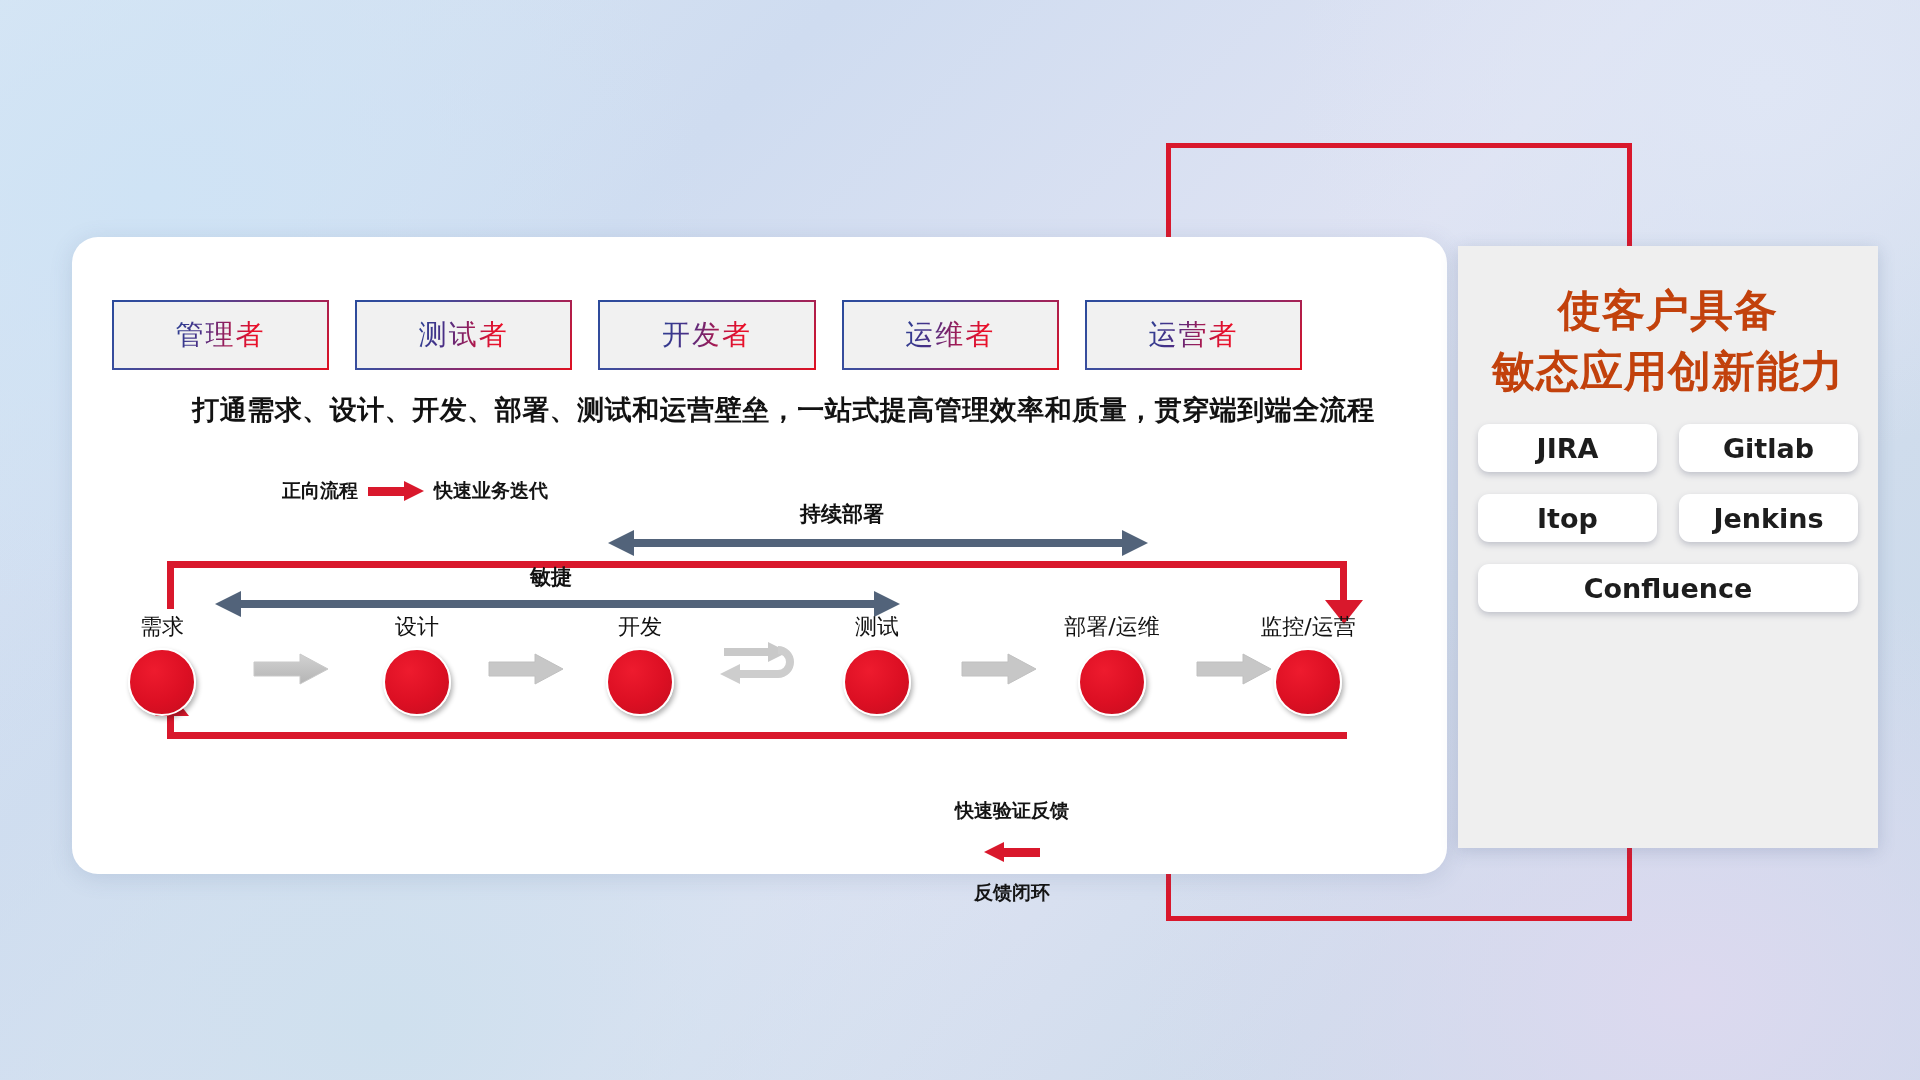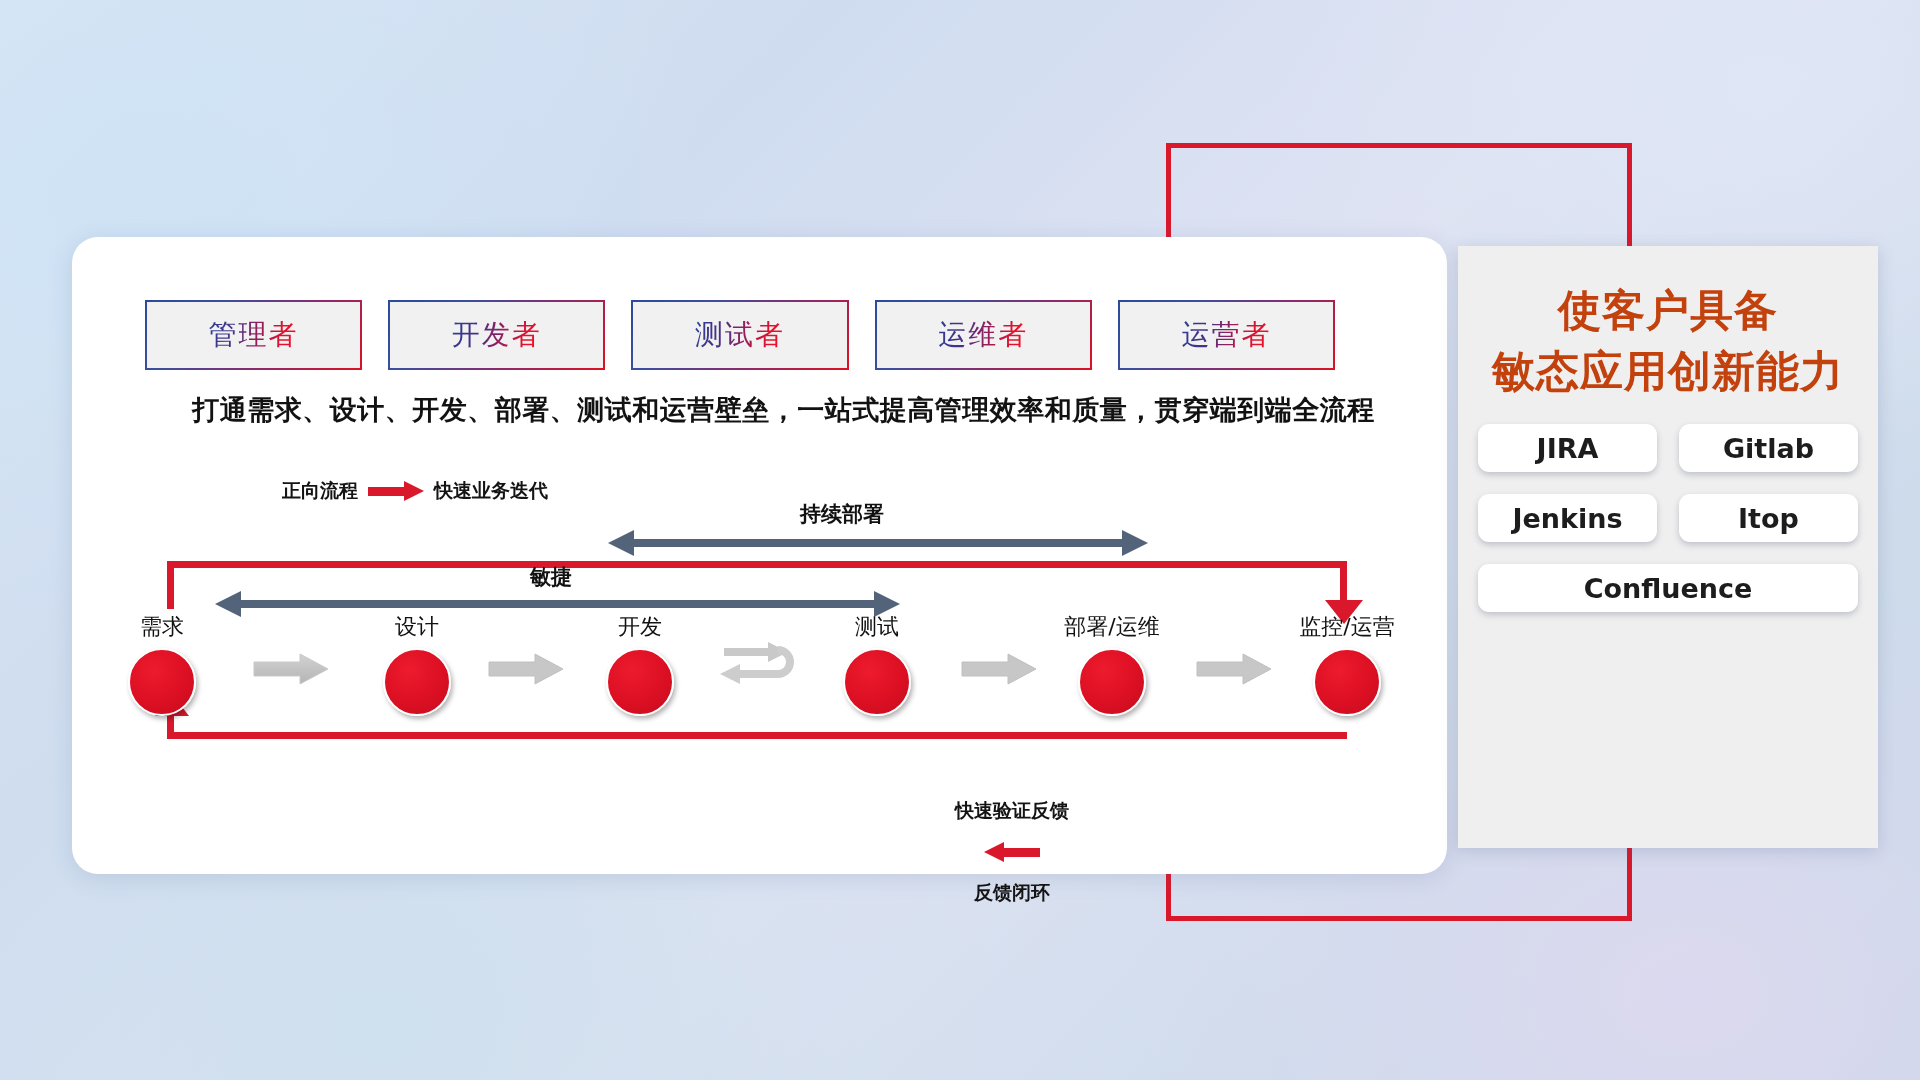--- a/index.html
+++ b/index.html
@@ -60,21 +60,20 @@
     box-shadow: 0 4px 22px rgba(80,100,140,0.17);
   }
 
   
   #role-row {
     position: absolute;
     left: 112px; top: 300px;
     width: 1190px; height: 70px;
     display: flex;
     gap: 26px;
-    margin-left: 33px;
   }
   .role-box {
     flex: 1 1 0;
     position: relative;
     background: #f1f1f1;
     display: flex;
     align-items: center;
     justify-content: center;
     box-sizing: border-box;
   }
@@ -296,24 +295,24 @@
   <div class="bracket" id="bracket-bottom-line"></div>
   <div class="bracket" id="bracket-left-down"></div>
 
   <div id="main-card"></div>
 
   <div id="role-row">
     <div class="role-box">
       <span class="role-label">管理者</span>
     </div>
     <div class="role-box">
+      <span class="role-label">测试者</span>
+    </div>
+    <div class="role-box">
       <span class="role-label">开发者</span>
-    </div>
-    <div class="role-box">
-      <span class="role-label">测试者</span>
     </div>
     <div class="role-box">
       <span class="role-label">运维者</span>
     </div>
     <div class="role-box">
       <span class="role-label">运营者</span>
     </div>
   </div>
 
   <div id="tagline">打通需求、设计、开发、部署、测试和运营壁垒，一站式提高管理效率和质量，贯穿端到端全流程</div>
@@ -403,39 +402,39 @@
       <div class="node-label">部署/运维</div>
       <div class="node-circle"></div>
     </div>
 
     <div class="gray-arrow" style="left:1083px;">
       <svg width="78" height="34" viewBox="0 0 78 34">
         <path d="M2,10 L48,10 L48,2 L76,17 L48,32 L48,24 L2,24 Z" fill="#c7c7c7" stroke="#c0c0c0" stroke-width="1"></path>
       </svg>
     </div>
 
-    <div class="node" style="left:1185px;top:0px;text-align:center;">
+    <div class="node" style="left:1146px;top:0px;text-align:center;">
       <div class="node-label">监控/运营</div>
       <div class="node-circle"></div>
     </div>
   </div>
 
   <div id="legend-feedback">
     <span>快速验证反馈</span>
     <span class="red-arrow-l"></span>
     <span>反馈闭环</span>
   </div>
 
   <div id="tools-panel">
     <div id="tools-headline">
       <div>使客户具备</div>
       <div>敏态应用创新能力</div>
     </div>
     <div id="tools-grid">
       <div class="tool-chip">JIRA</div>
       <div class="tool-chip">Gitlab</div>
+      <div class="tool-chip">Itop</div>
       <div class="tool-chip">Jenkins</div>
-      <div class="tool-chip">Itop</div>
       <div class="tool-chip wide">Confluence</div>
     </div>
   </div>
 
 </div>
 
 </body></html>

